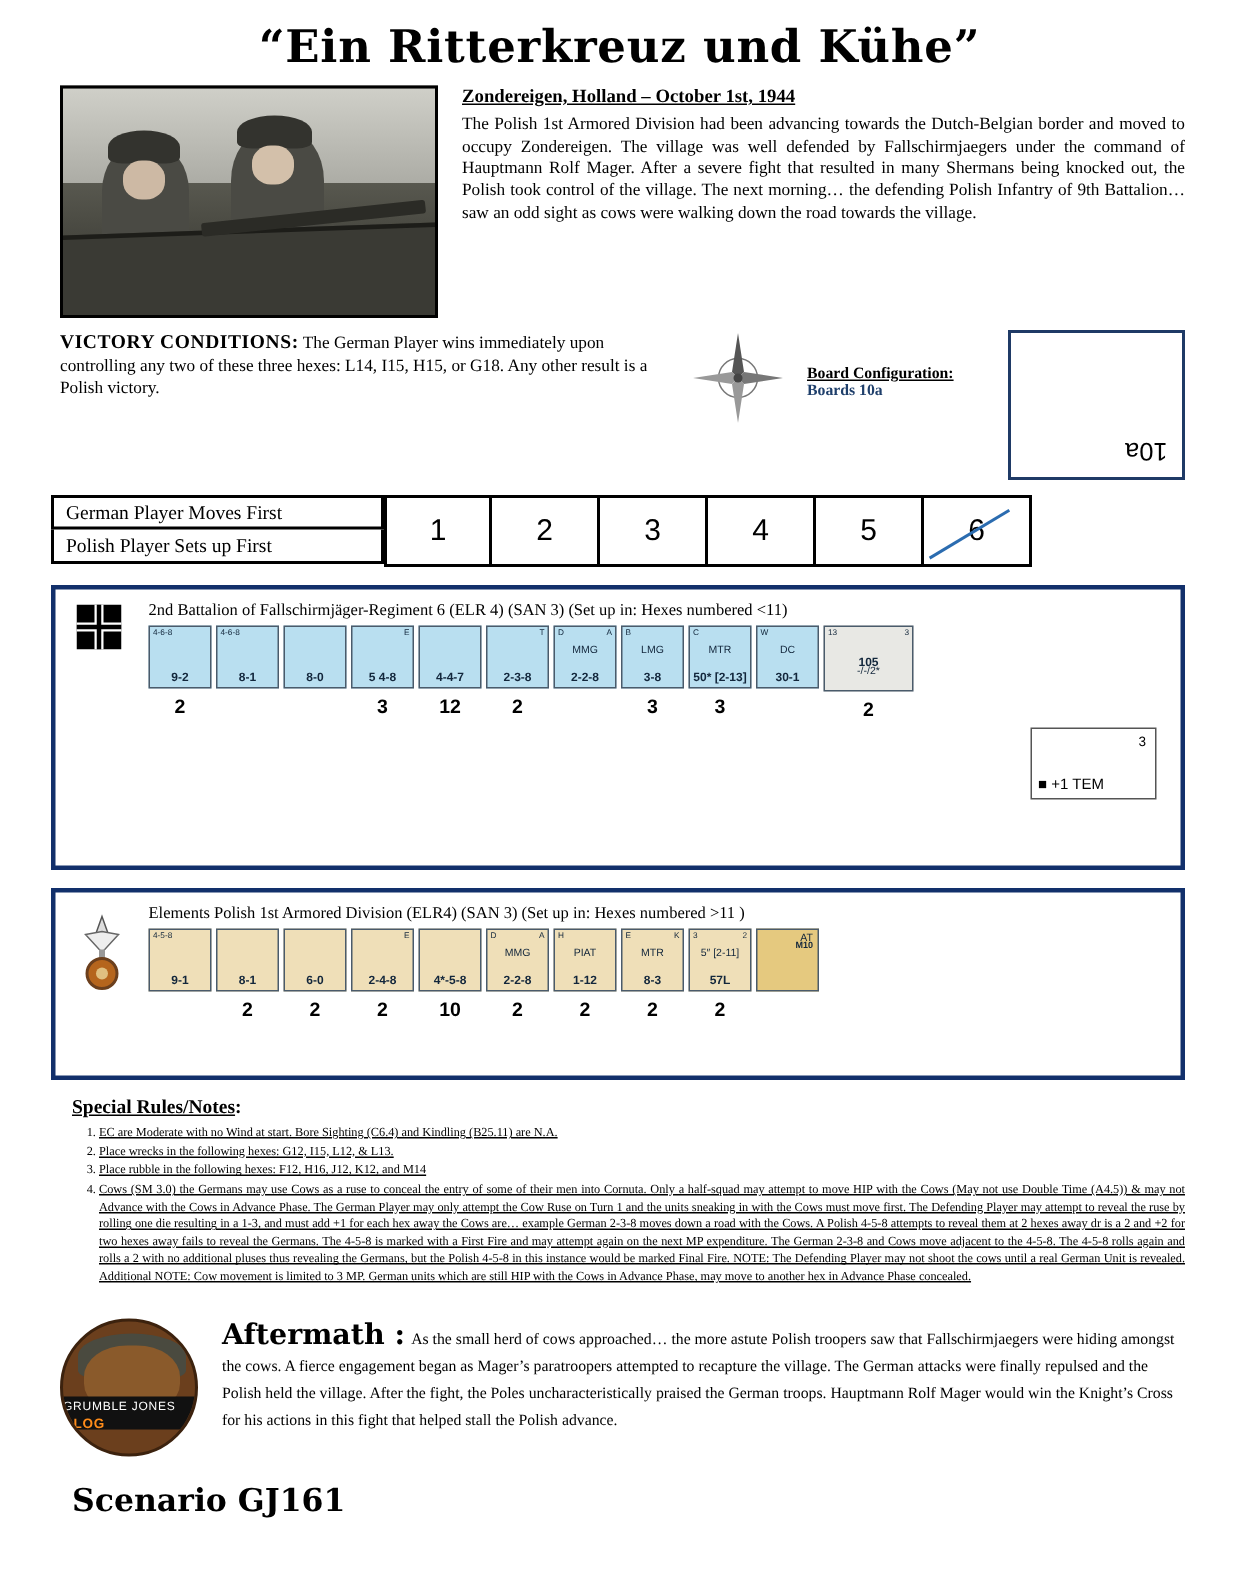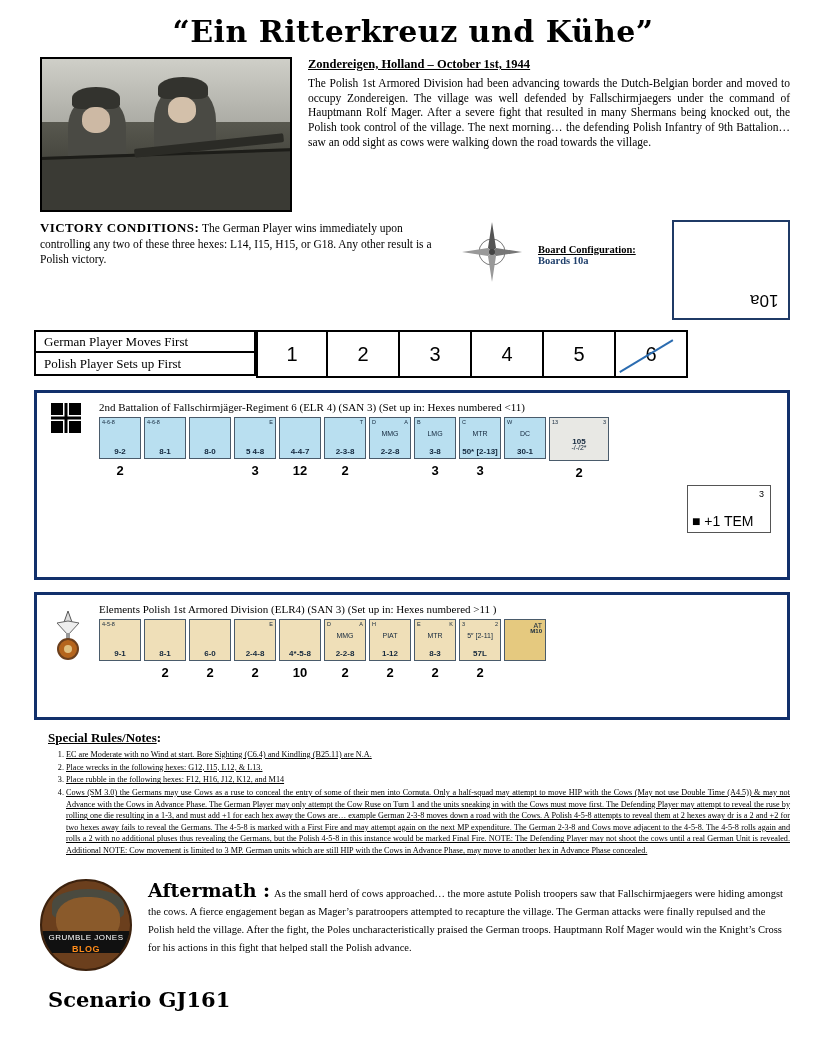--- a/index.html
+++ b/index.html
@@ -124,37 +124,37 @@
   .ctr .mid { position:absolute; left:0; right:0; top:12px; text-align:center; font-size:7px; }
   .ctr.big { width:60px; height:44px; }
   .qty { text-align:center; font-size:13px; font-family:"Liberation Sans",sans-serif; font-weight:bold; margin-top:4px; }
   .ctr-col { display:flex; flex-direction:column; align-items:center; }
 
   .cow-box {
     position:absolute; right: 16px; top: 92px;
     width: 84px; height: 48px; border:1px solid #555; background:#fff;
     font-family:"Liberation Sans", sans-serif; font-size:8px;
   }
-  .cow-box .tem { position:absolute; left:4px; bottom:3px; font-size:14px; }
+  .cow-box .tem { position:absolute; left:4px; bottom:3px; font-size:10px; }
   .cow-box .n3 { position:absolute; right:6px; top:3px; font-size:9px; }
 
   
   .special { margin: 10px 36px 0 48px; }
   .special h3 { font-size: 13px; margin: 0 0 3px 0; font-weight:bold; }
   .special h3 span { text-decoration: underline; }
   .special ol { margin:0; padding-left: 18px; text-decoration: underline; }
   .special li { font-size: 8.2px; line-height: 1.42; text-align: justify; margin-bottom: 1px; }
 
   
   .aftermath { display:flex; margin: 22px 36px 0 40px; align-items:flex-start; }
   .logo { width: 92px; height: 92px; border-radius: 50%; background:#6b3f1d; position:relative; overflow:hidden; flex:0 0 92px; border:2px solid #3c220e;}
   .logo .face { position:absolute; left:14px; top:16px; width:64px; height:46px; background:#8a5a2b; border-radius:45%; }
   .logo .helmet { position:absolute; left:10px; top:8px; width:72px; height:30px; background:#4a4a3f; border-radius:50% 50% 18% 18%; }
   .logo .band { position:absolute; left:0; bottom:16px; width:100%; height:22px; background:#111; }
-  .logo .band span { display:block; color:#fff; font-family:"Liberation Sans",sans-serif; font-size:8px; text-align:center; line-height:11px; padding-top:1px; letter-spacing:.5px;}
+  .logo .band span { display:block; color:#fff; font-family:"Liberation Sans",sans-serif; font-size:8px; line-height:11px; padding-top:1px; letter-spacing:.5px;}
   .logo .band .blog { color:#ff8c1a; font-size:9px; font-weight:bold; }
   .after-text { margin-left: 16px; flex:1 1 auto; }
   .after-title { font-family:"DejaVu Serif", serif; font-weight:bold; font-size:19px; display:inline; }
   .after-body { font-size: 10.5px; line-height:1.45; text-align: justify; display:inline; }
   .scenario-id {
     font-family:"DejaVu Serif", serif; font-weight:bold; font-size: 21px;
     margin: 16px 0 0 48px;
   }
 </style>
 </head>

